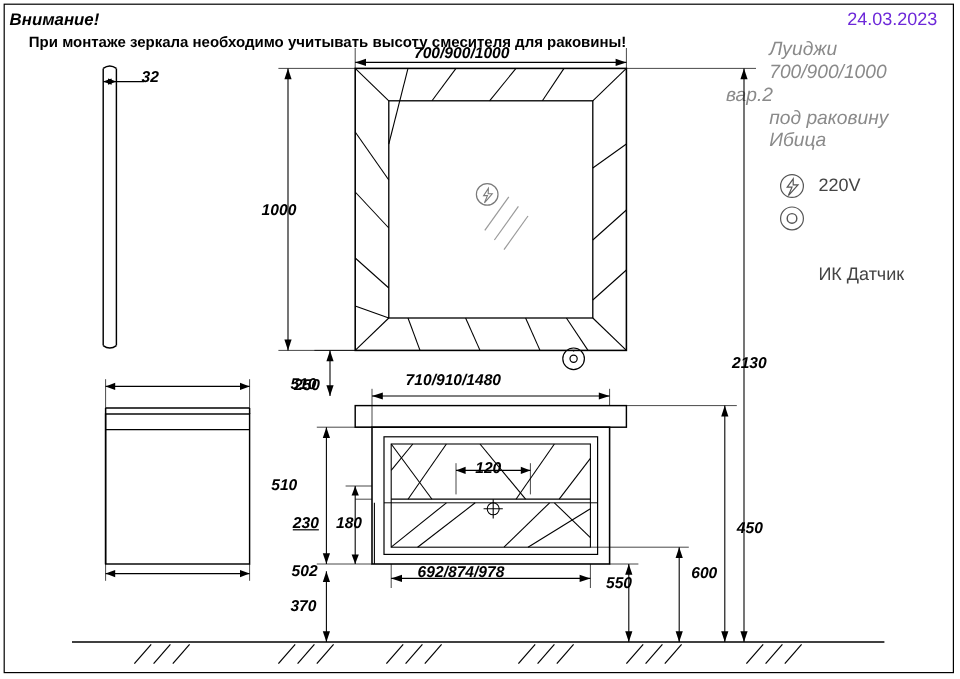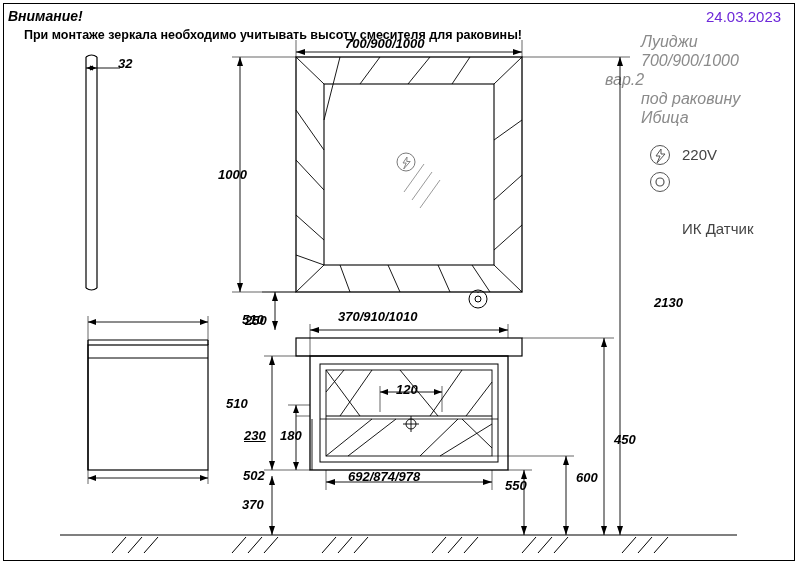--- a/index.html
+++ b/index.html
@@ -290,25 +290,25 @@
     </g>
   </svg>
 
   <div class="txt dim" style="left:118px; top:56px;">32</div>
   <div class="txt dim" style="left:345px; top:36px;">700/900/1000</div>
   <div class="txt dim" style="left:218px; top:167px;">1000</div>
   <div class="txt dim" style="left:242px; top:312px;">510</div>
   <div class="txt dim" style="left:243px; top:468px;">502</div>
   <div class="txt dim" style="left:244px; top:313px;"></div>
   <div class="txt dim" style="left:245px; top:313px;">250</div>
-  <div class="txt dim" style="left:338px; top:309px;">370/910/1010</div>
+  <div class="txt dim" style="left:338px; top:309px;">710/910/1480</div>
   <div class="txt dim" style="left:348px; top:469px;">692/874/978</div>
   <div class="txt dim" style="left:226px; top:396px;">510</div>
   <div class="txt dim" style="left:396px; top:382px;">120</div>
   <div class="txt dim" style="left:244px; top:428px;text-decoration:underline;">230</div>
   <div class="txt dim" style="left:280px; top:428px;">180</div>
   <div class="txt dim" style="left:242px; top:497px;">370</div>
   <div class="txt dim" style="left:505px; top:478px;">550</div>
   <div class="txt dim" style="left:576px; top:470px;">600</div>
   <div class="txt dim" style="left:614px; top:432px;">450</div>
-  <div class="txt dim" style="left:610px; top:295px;margin-left:44px;">2130</div>
+  <div class="txt dim" style="left:610px; top:295px;">2130</div>
 
 </div>
 
 </body></html>

